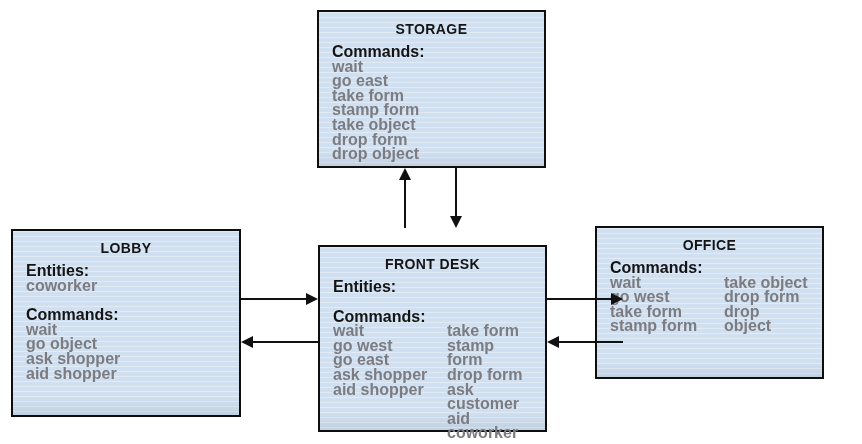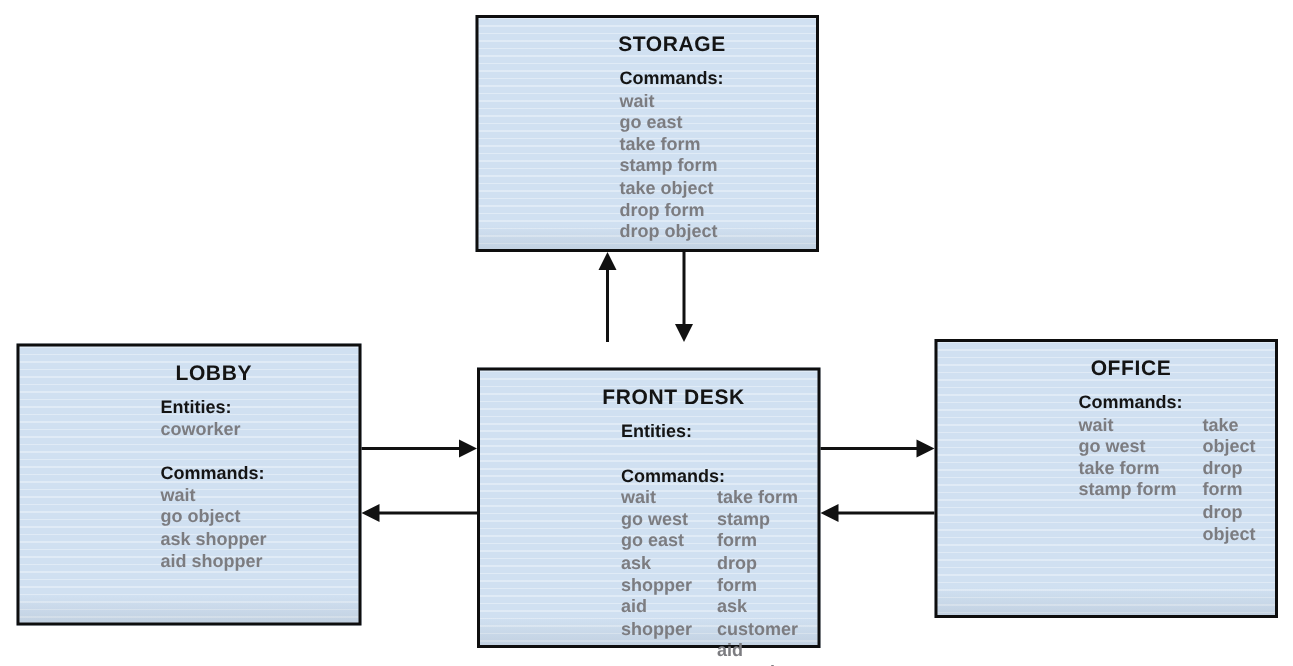--- a/index.html
+++ b/index.html
@@ -9,46 +9,45 @@
   }
   .box{
     position:absolute;box-sizing:border-box;
     border:2px solid #0e0e0e;
     background-color:#d0e0f1;
     background-image:
       linear-gradient(to bottom, rgba(0,0,0,0) 90%, rgba(110,120,130,0.14) 100%),
       repeating-linear-gradient(to bottom,
         rgba(255,255,255,0.35) 0px, rgba(255,255,255,0.35) 1px,
         rgba(0,0,0,0) 1px, rgba(0,0,0,0) 5px);
-    padding-left: 33px;
   }
   .box-title{
     font-size:14px;line-height:16px;letter-spacing:.4px;
     text-align:center;color:#141414;padding-top:9px;
   }
   .box-body{
     margin-top:8px;padding:0 13px;
-    font-size:12px;line-height:14.6px;color:#7c7c80;margin-left:48px;
+    font-size:16px;line-height:14.6px;color:#7c7c80;
   }
   .section-label{color:#141414;}
   .after-gap{margin-top:15px;}
   .cols{display:flex;}
   .col1{width:114px;}
   .col2{flex:1;}
   .aline{position:absolute;background:#111;}
   .ahead{position:absolute;width:0;height:0;}
   .ahead.up{border-left:6px solid transparent;border-right:6px solid transparent;border-bottom:12px solid #111;}
   .ahead.down{border-left:6px solid transparent;border-right:6px solid transparent;border-top:12px solid #111;}
   .ahead.right{border-top:6px solid transparent;border-bottom:6px solid transparent;border-left:12px solid #111;}
   .ahead.left{border-top:6px solid transparent;border-bottom:6px solid transparent;border-right:12px solid #111;}
   
   .box-storage{left:317px;top:10px;width:229px;height:158px;}
   .box-lobby{left:11px;top:229px;width:230px;height:188px;}
   .box-frontdesk{left:318px;top:245px;width:229px;height:187px;}
-  .box-office{left:623px;top:226px;width:229px;height:186px;}
+  .box-office{left:595px;top:226px;width:229px;height:153px;}
 </style>
 </head>
 <body>
 
 <div class="canvas">
 
   <div class="box box-storage">
     <div class="box-title">STORAGE</div>
     <div class="box-body">
       <div class="section-label">Commands:</div>

